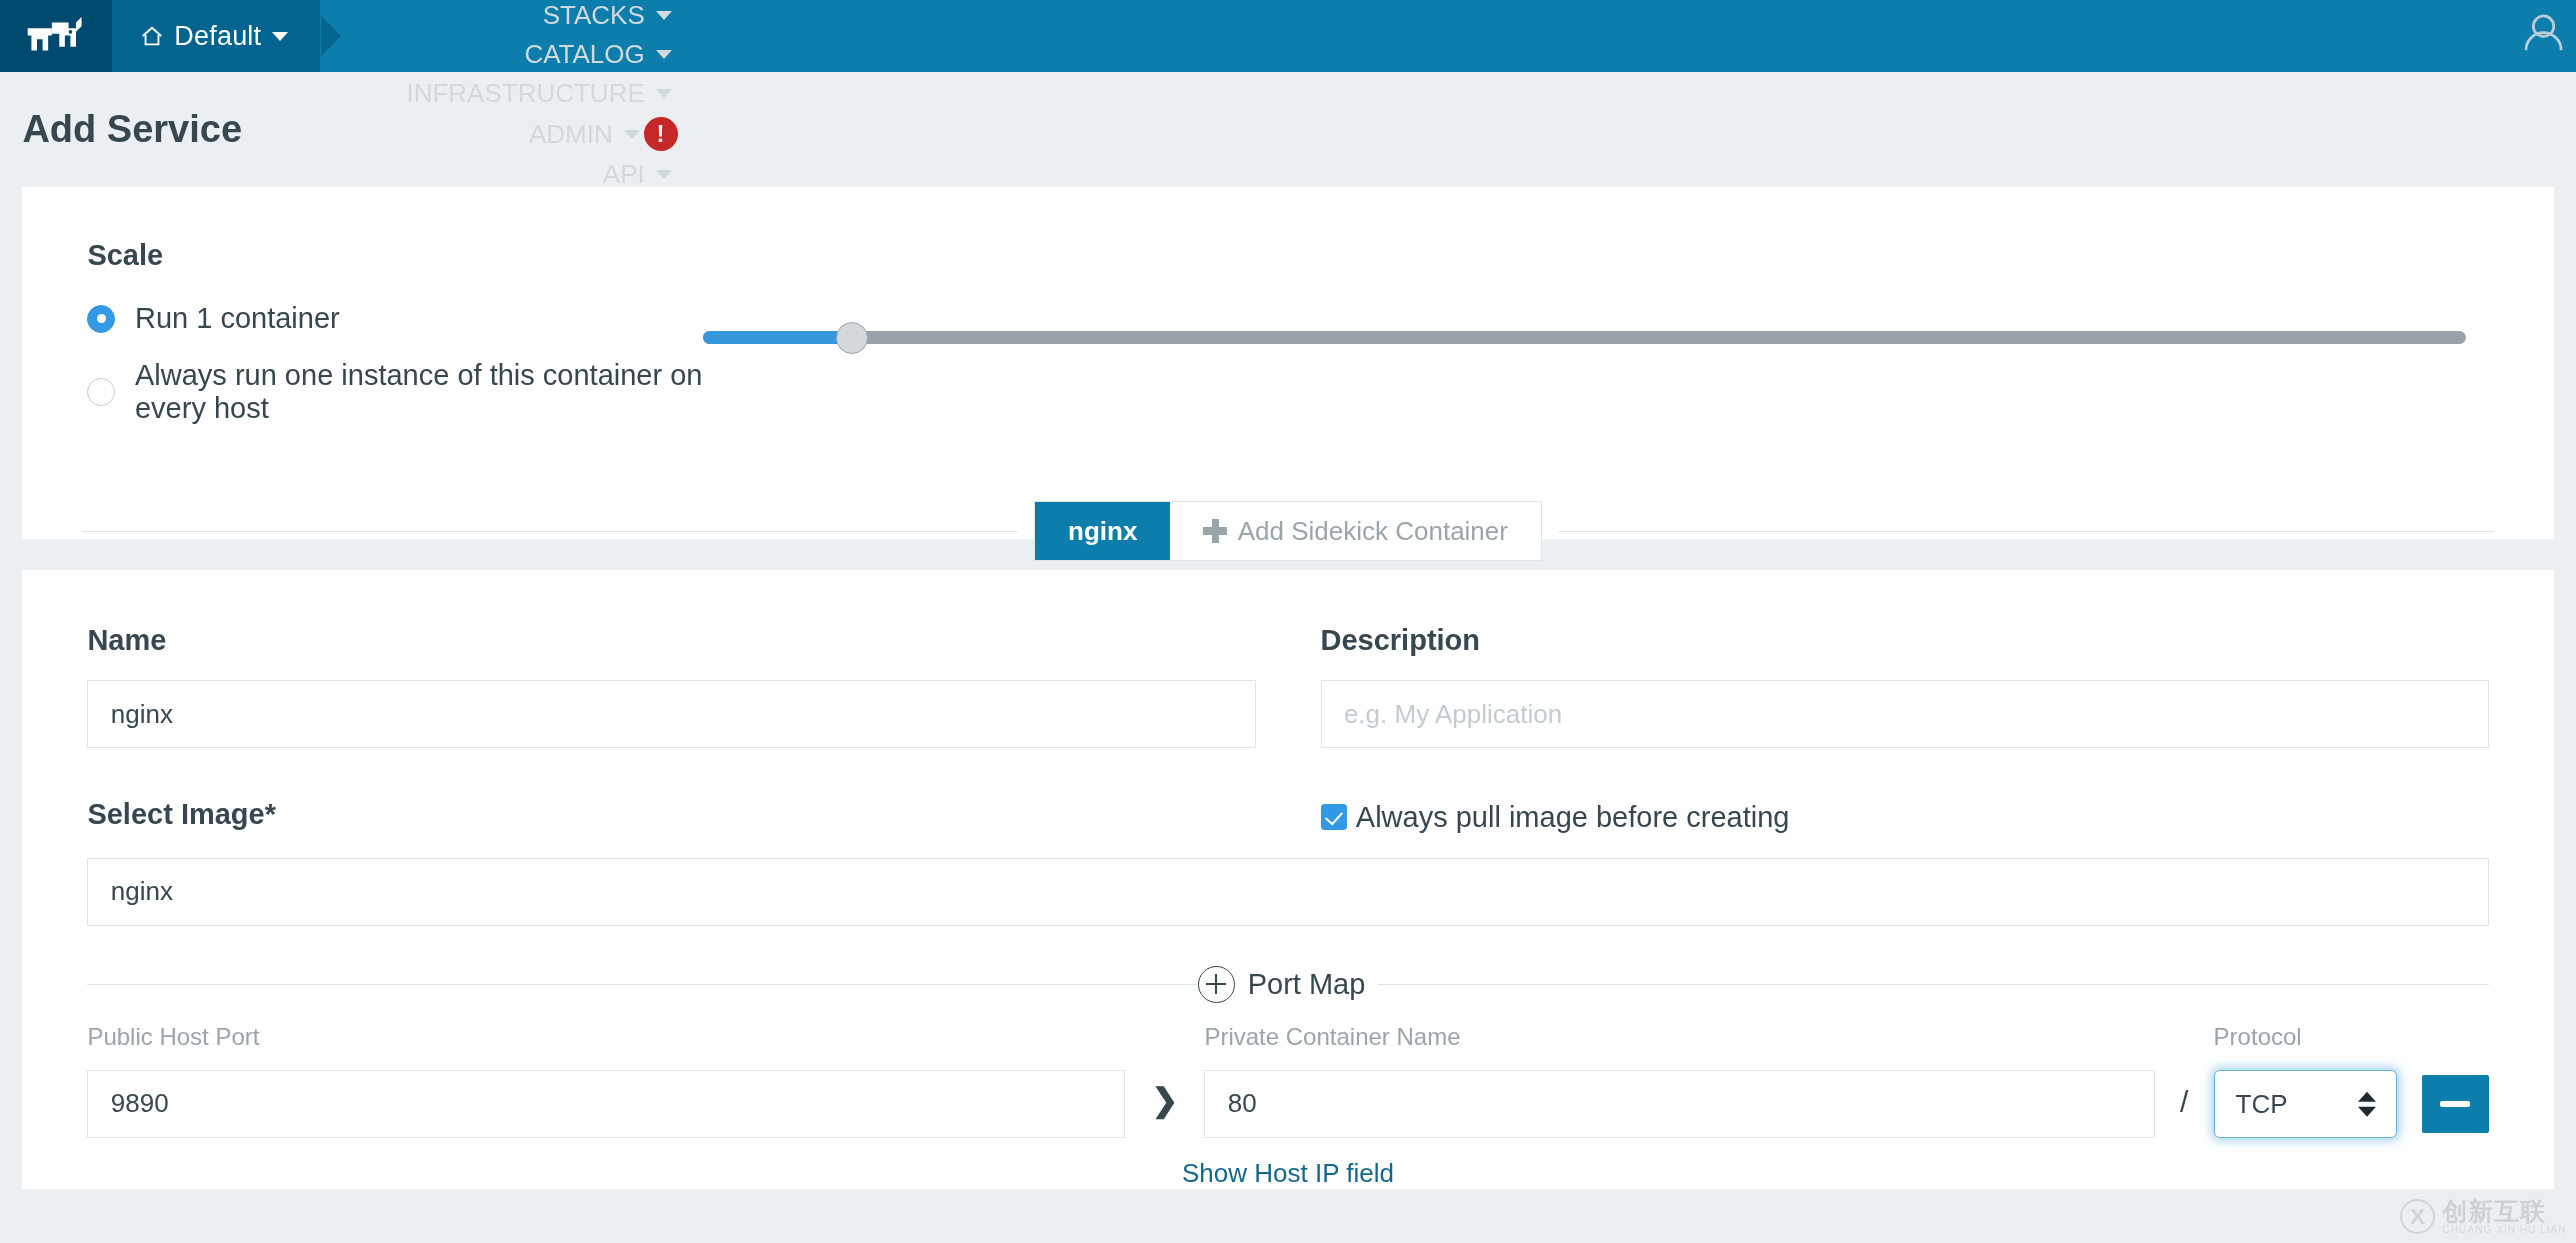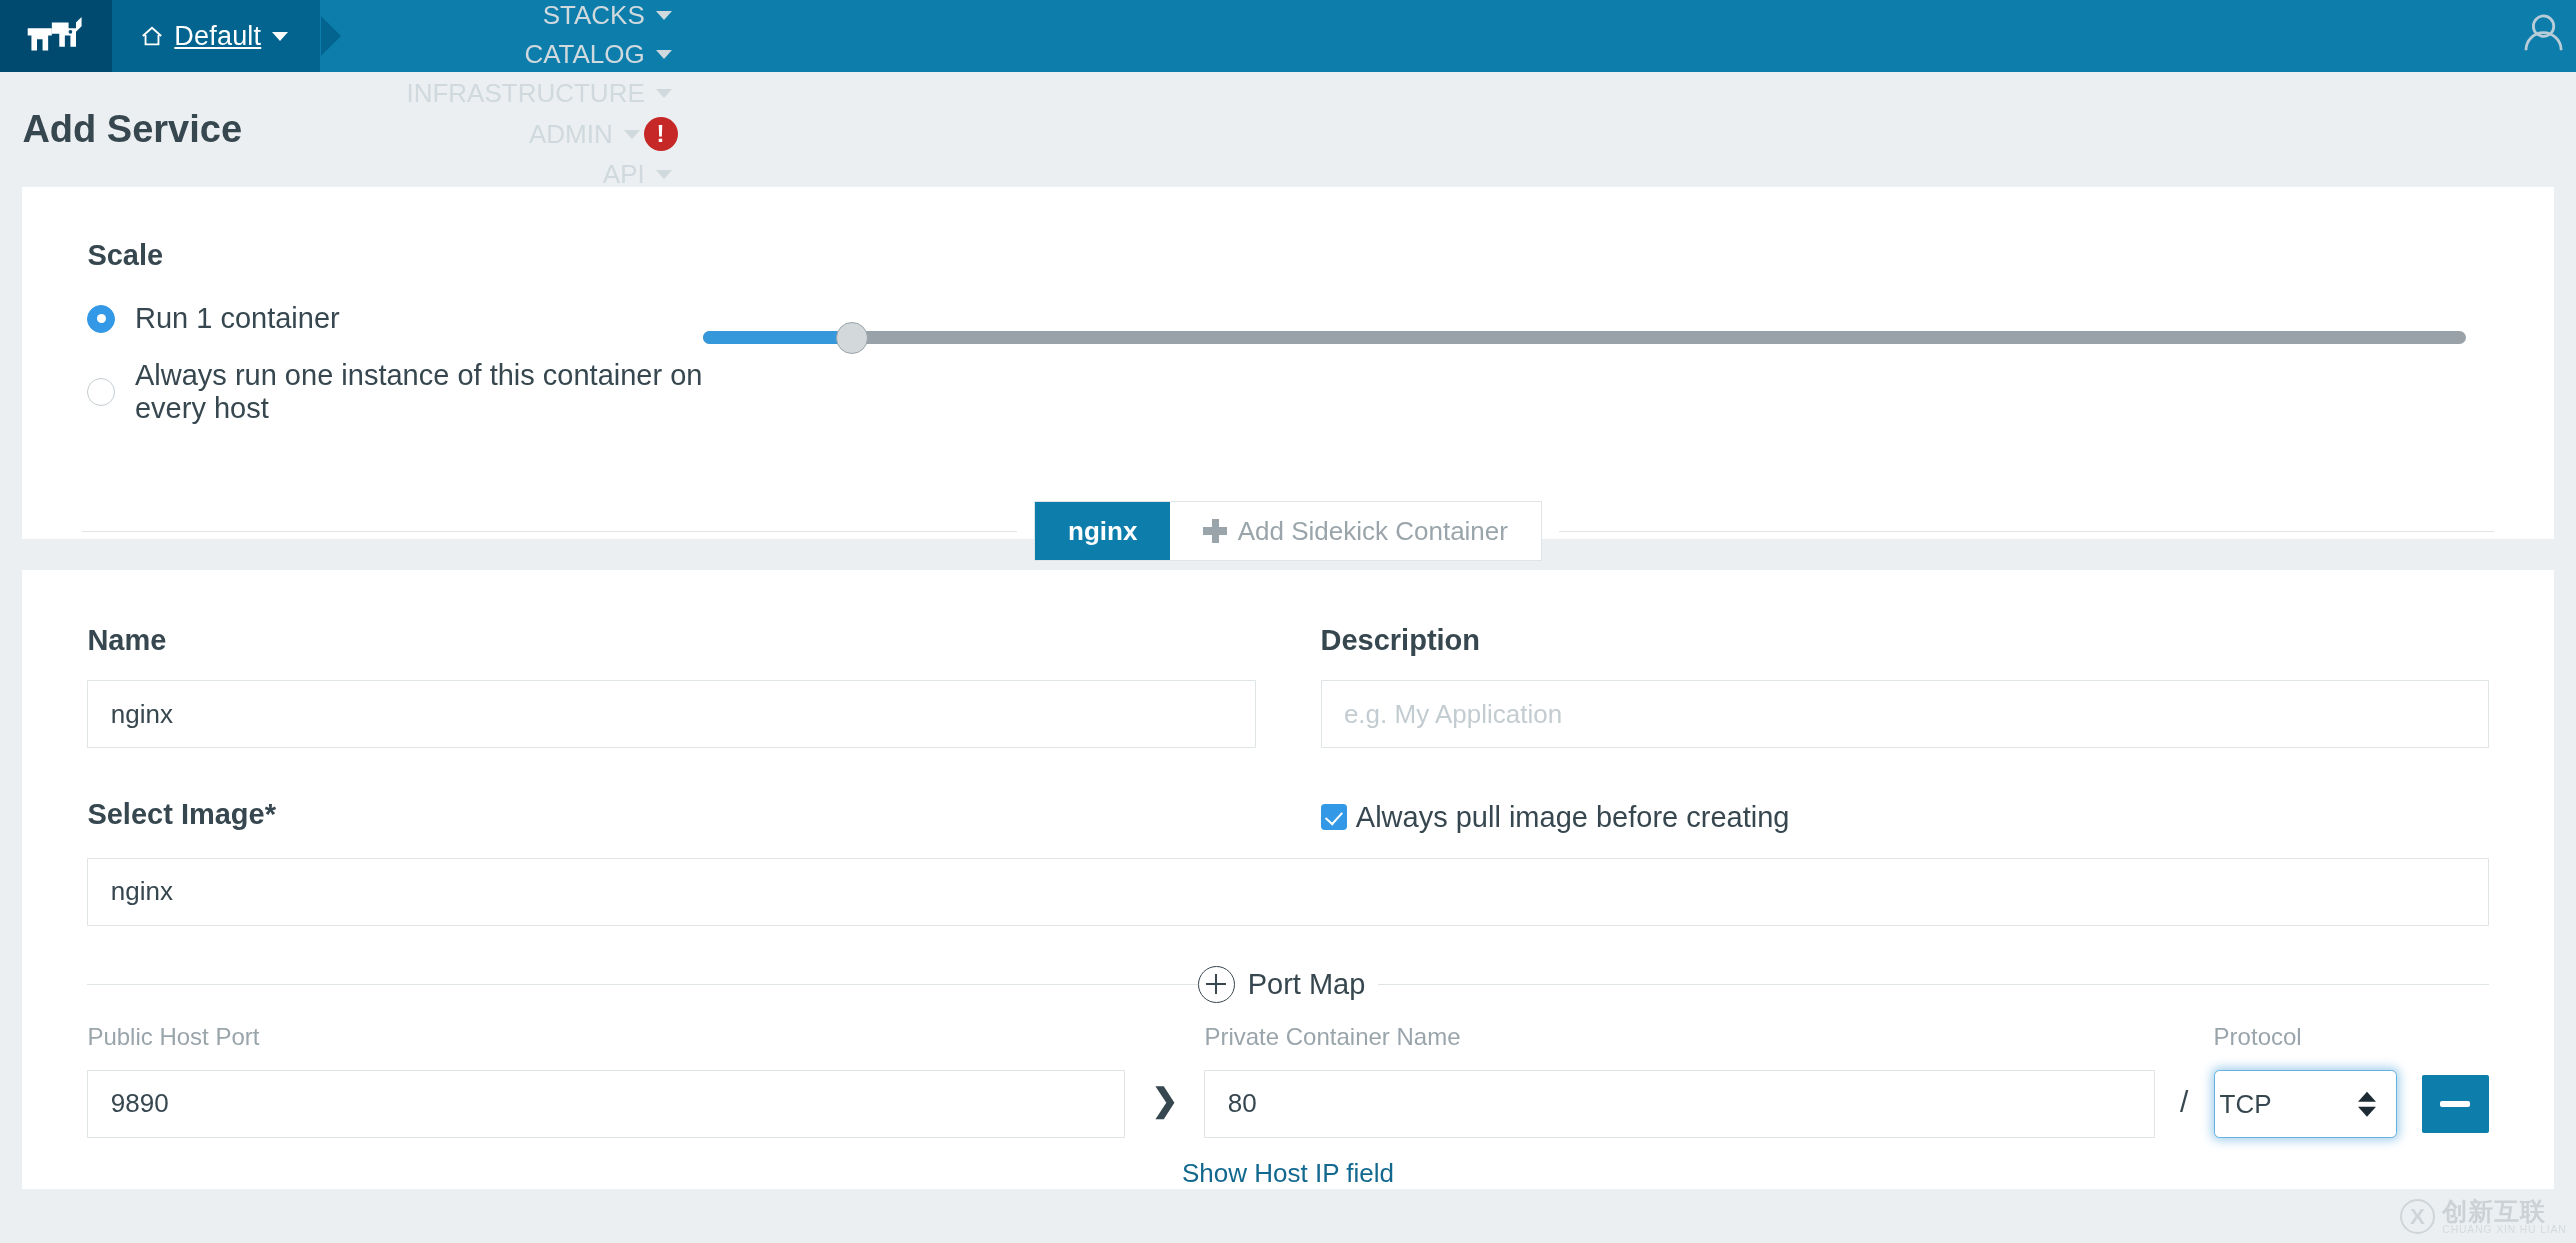--- a/index.html
+++ b/index.html
@@ -45,21 +45,21 @@
     border-top: 20.5px solid transparent;
     border-bottom: 20.5px solid transparent;
     border-left: 20.5px solid #02648f;
     z-index: 3;
   }
   .home-glyph {
     width: 24px; height: 24px;
     margin-right: 10.3px;
     display: inline-block;
   }
-  .nav-env-label { letter-spacing: 0.2px; text-decoration: underline; }
+  .nav-env-label { letter-spacing: 0.2px; }
   .caret {
     display: inline-block;
     width: 0; height: 0;
     margin-left: 11.2px;
     border-left: 8.4px solid transparent;
     border-right: 8.4px solid transparent;
     border-top: 9.3px solid currentColor;
     vertical-align: middle;
   }
   .nav-items {
@@ -363,21 +363,21 @@
   .proto-col { width: 183px; flex: 0 0 auto; }
   .proto-select {
     width: 100%;
     height: 68px;
     font-size: 26px;
     font-family: "Liberation Sans", sans-serif;
     color: #37474f;
     background: #ffffff;
     border: 1.9px solid #66b0e0;
     border-radius: 5.6px;
-    padding: 0 5px;
+    padding: 0 21px;
     box-shadow: 0 0 9.3px 2.8px rgba(102,176,224,.55);
     -webkit-appearance: none;
     appearance: none;
   }
   .proto-wrap { position: relative; }
   .proto-spin {
     position: absolute;
     right: 20.5px;
     top: 50%;
     transform: translateY(-50%);

